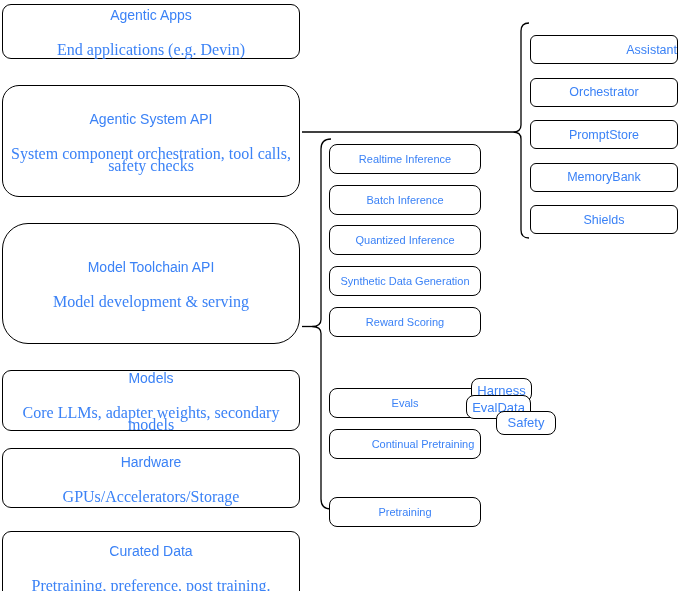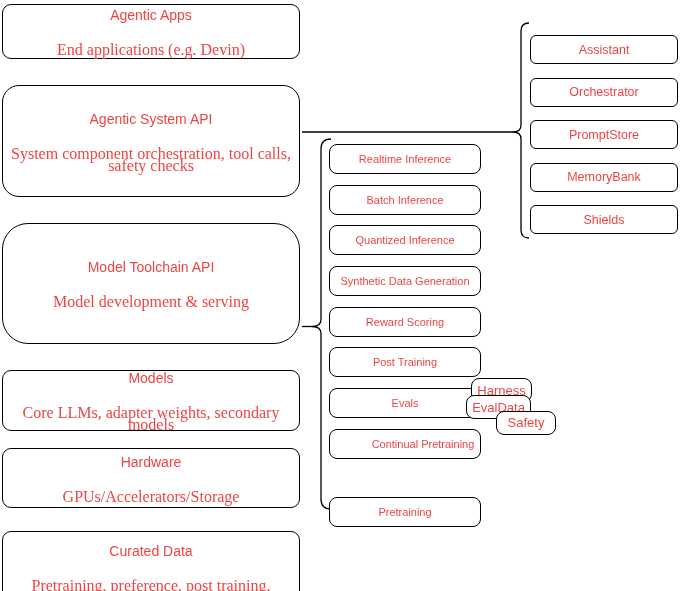--- a/index.html
+++ b/index.html
@@ -1,18 +1,18 @@
 <!DOCTYPE html>
 <html><head>
 <meta charset="utf-8">
 <style>
   html,body{margin:0;padding:0;background:#ffffff;}
   #canvas{
     position:relative;width:682px;height:591px;background:#ffffff;overflow:hidden;
-    font-family:"Liberation Sans","DejaVu Sans",sans-serif;color:#ef4444;
+    font-family:"Liberation Sans","DejaVu Sans",sans-serif;color:#3b82f6;
   }
   *{box-sizing:border-box;}
   #connector-overlay{position:absolute;left:0;top:0;z-index:1;}
   #connector-overlay path, #connector-overlay line{fill:none;stroke:#000;stroke-width:1.3;}
   .lbox{
     position:absolute;left:2px;width:298px;z-index:2;
     background:#fff;border:1.3px solid #000;
     display:flex;flex-direction:column;align-items:center;justify-content:center;
     text-align:center;
   }
@@ -84,38 +84,35 @@
   </div>
   <div class="mnode" style="top:225px;">
     <span>Quantized Inference</span>
   </div>
   <div class="mnode" style="top:266px;">
     <span>Synthetic Data Generation</span>
   </div>
   <div class="mnode" style="top:306.5px;">
     <span>Reward Scoring</span>
   </div>
-  <div class="mnode" style="top:347px;">
-    <span>Post Training</span>
-  </div>
   <div class="mnode" style="top:388px;">
     <span>Evals</span>
   </div>
   <div class="mnode" style="top:429px;padding-left:36px;">
     <span>Continual Pretraining</span>
   </div>
   <div class="mnode" style="top:497px;">
     <span>Pretraining</span>
   </div>
 
   <div class="pill" style="left:471px;top:378px;width:61px;">Harness</div>
   <div class="pill" style="left:466px;top:395px;width:65px;">EvalData</div>
   <div class="pill" style="left:496px;top:410.5px;width:60px;">Safety</div>
 
-  <div class="rnode" style="top:35px;">
+  <div class="rnode" style="top:35px;justify-content:flex-end;">
     <span>Assistant</span>
   </div>
   <div class="rnode" style="top:77.5px;">
     <span>Orchestrator</span>
   </div>
   <div class="rnode" style="top:120px;">
     <span>PromptStore</span>
   </div>
   <div class="rnode" style="top:162.5px;">
     <span>MemoryBank</span>

